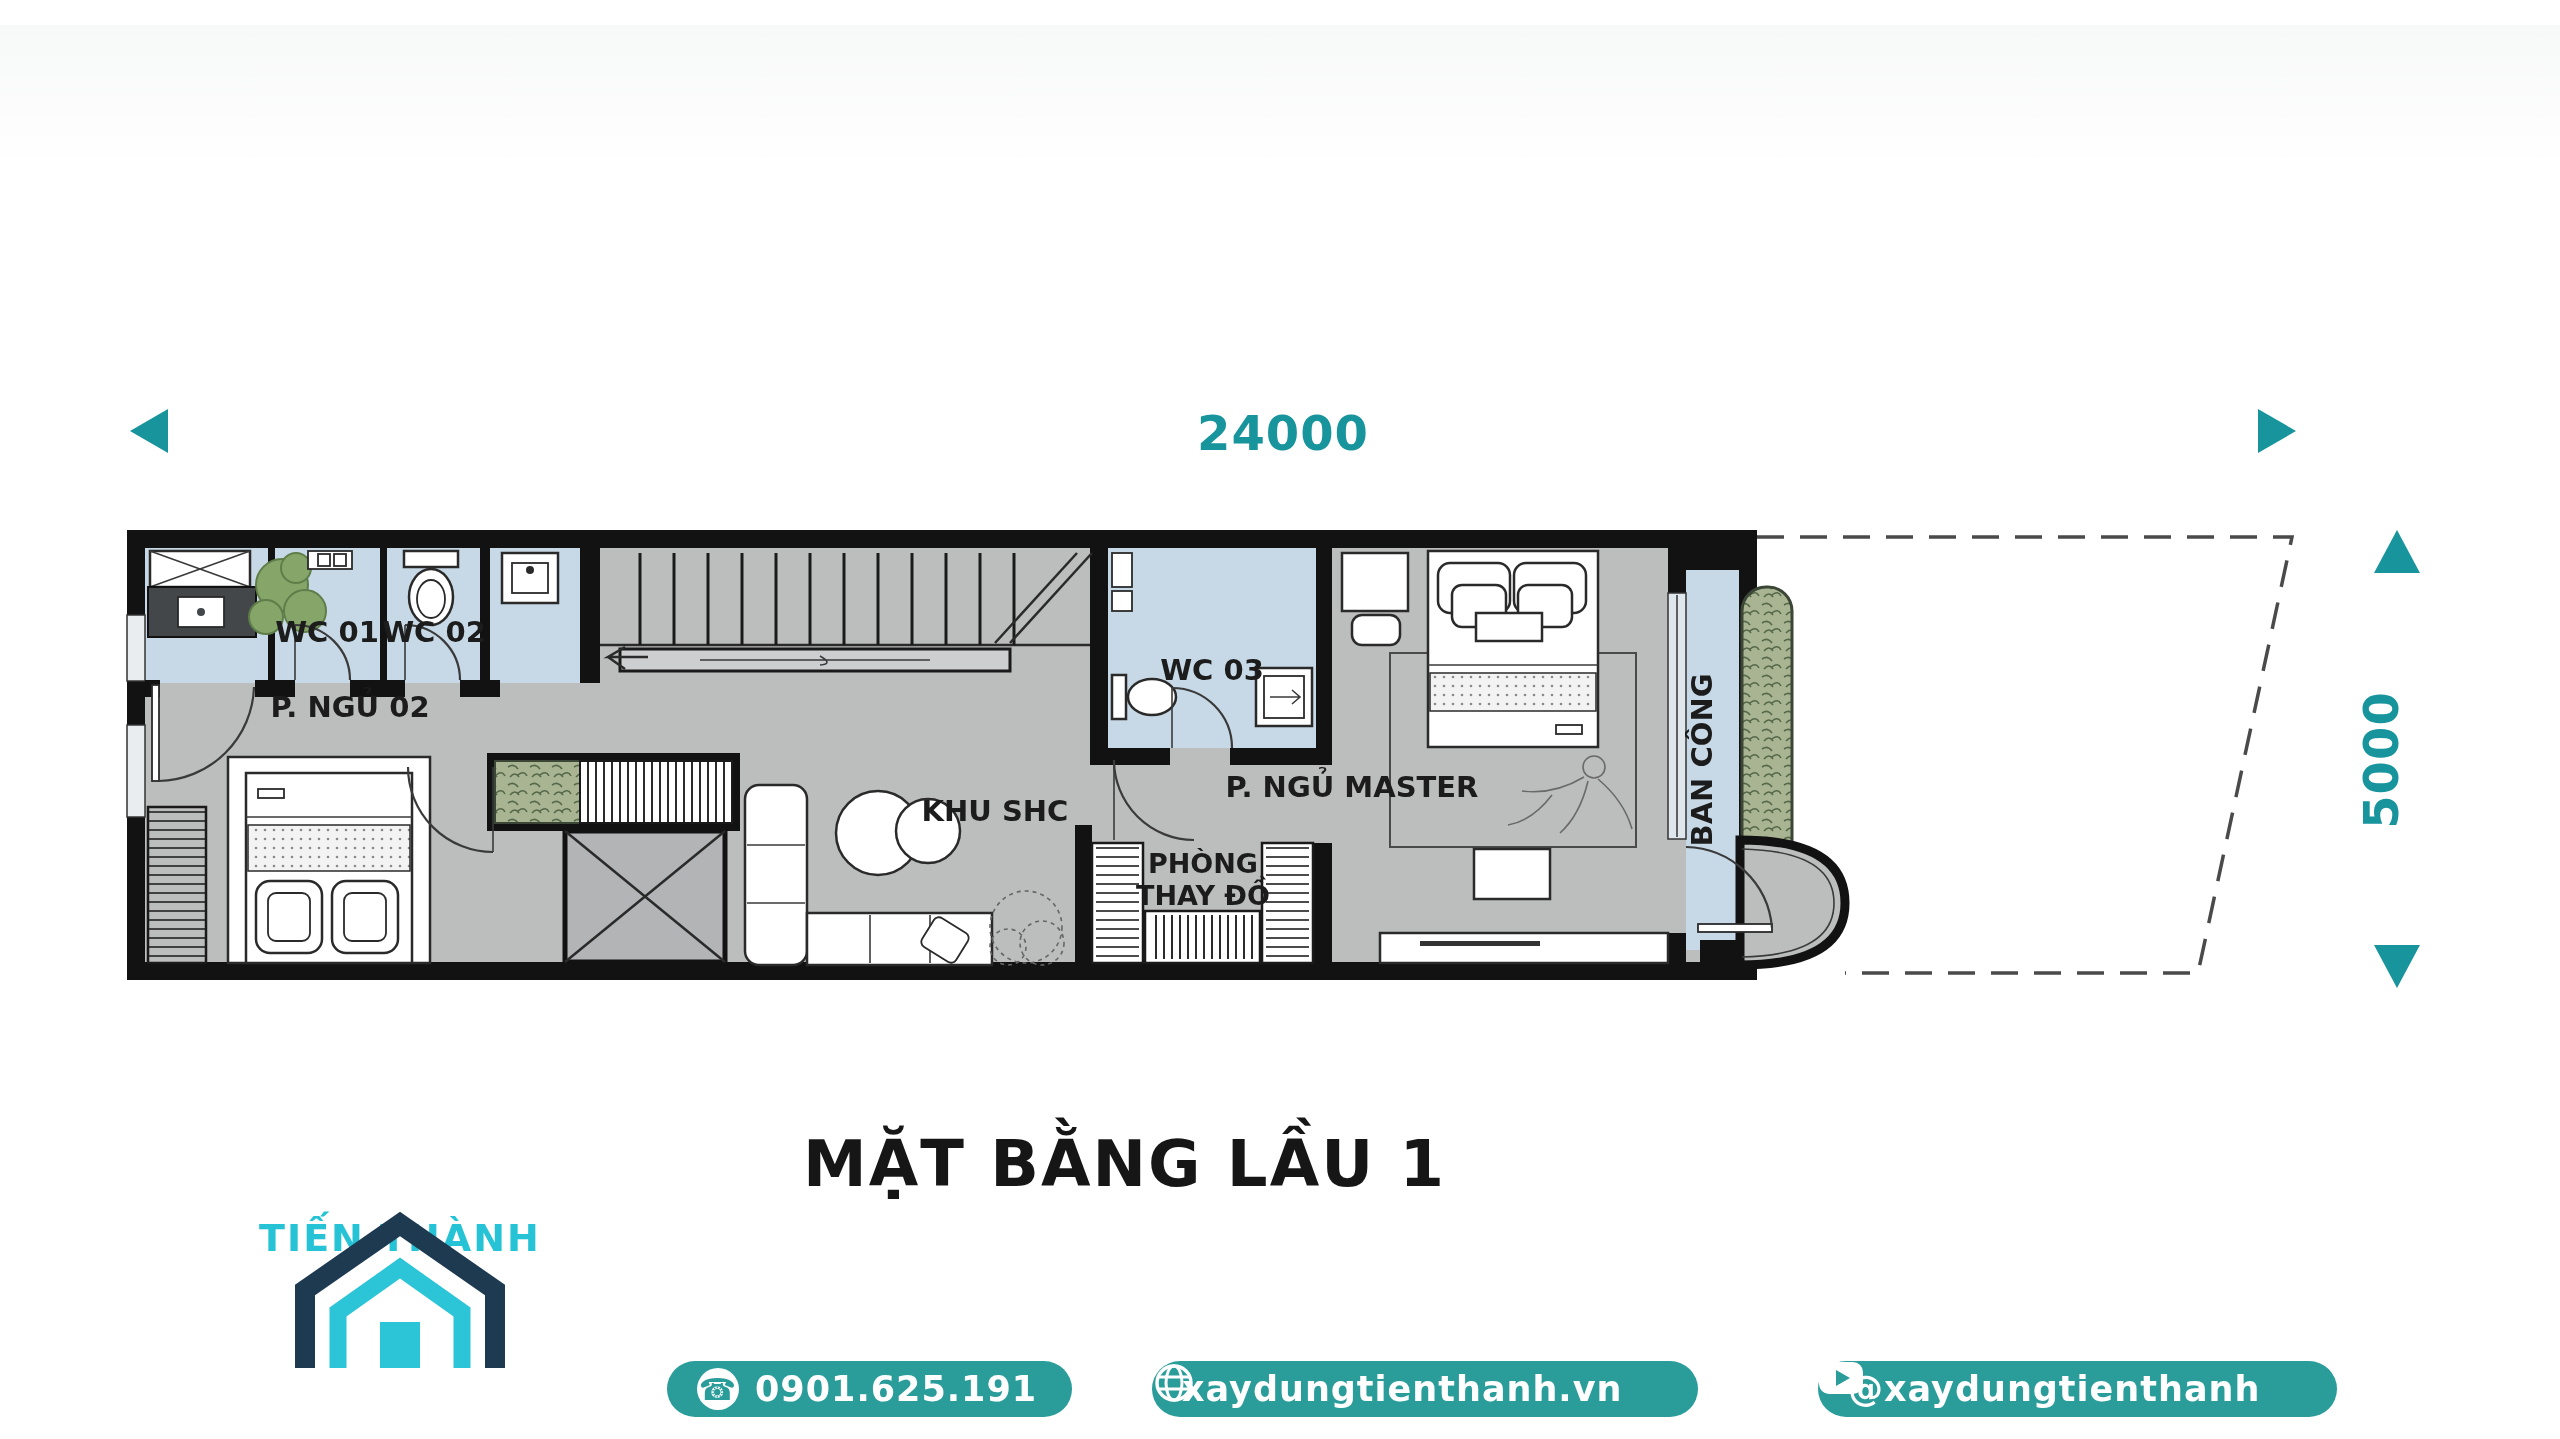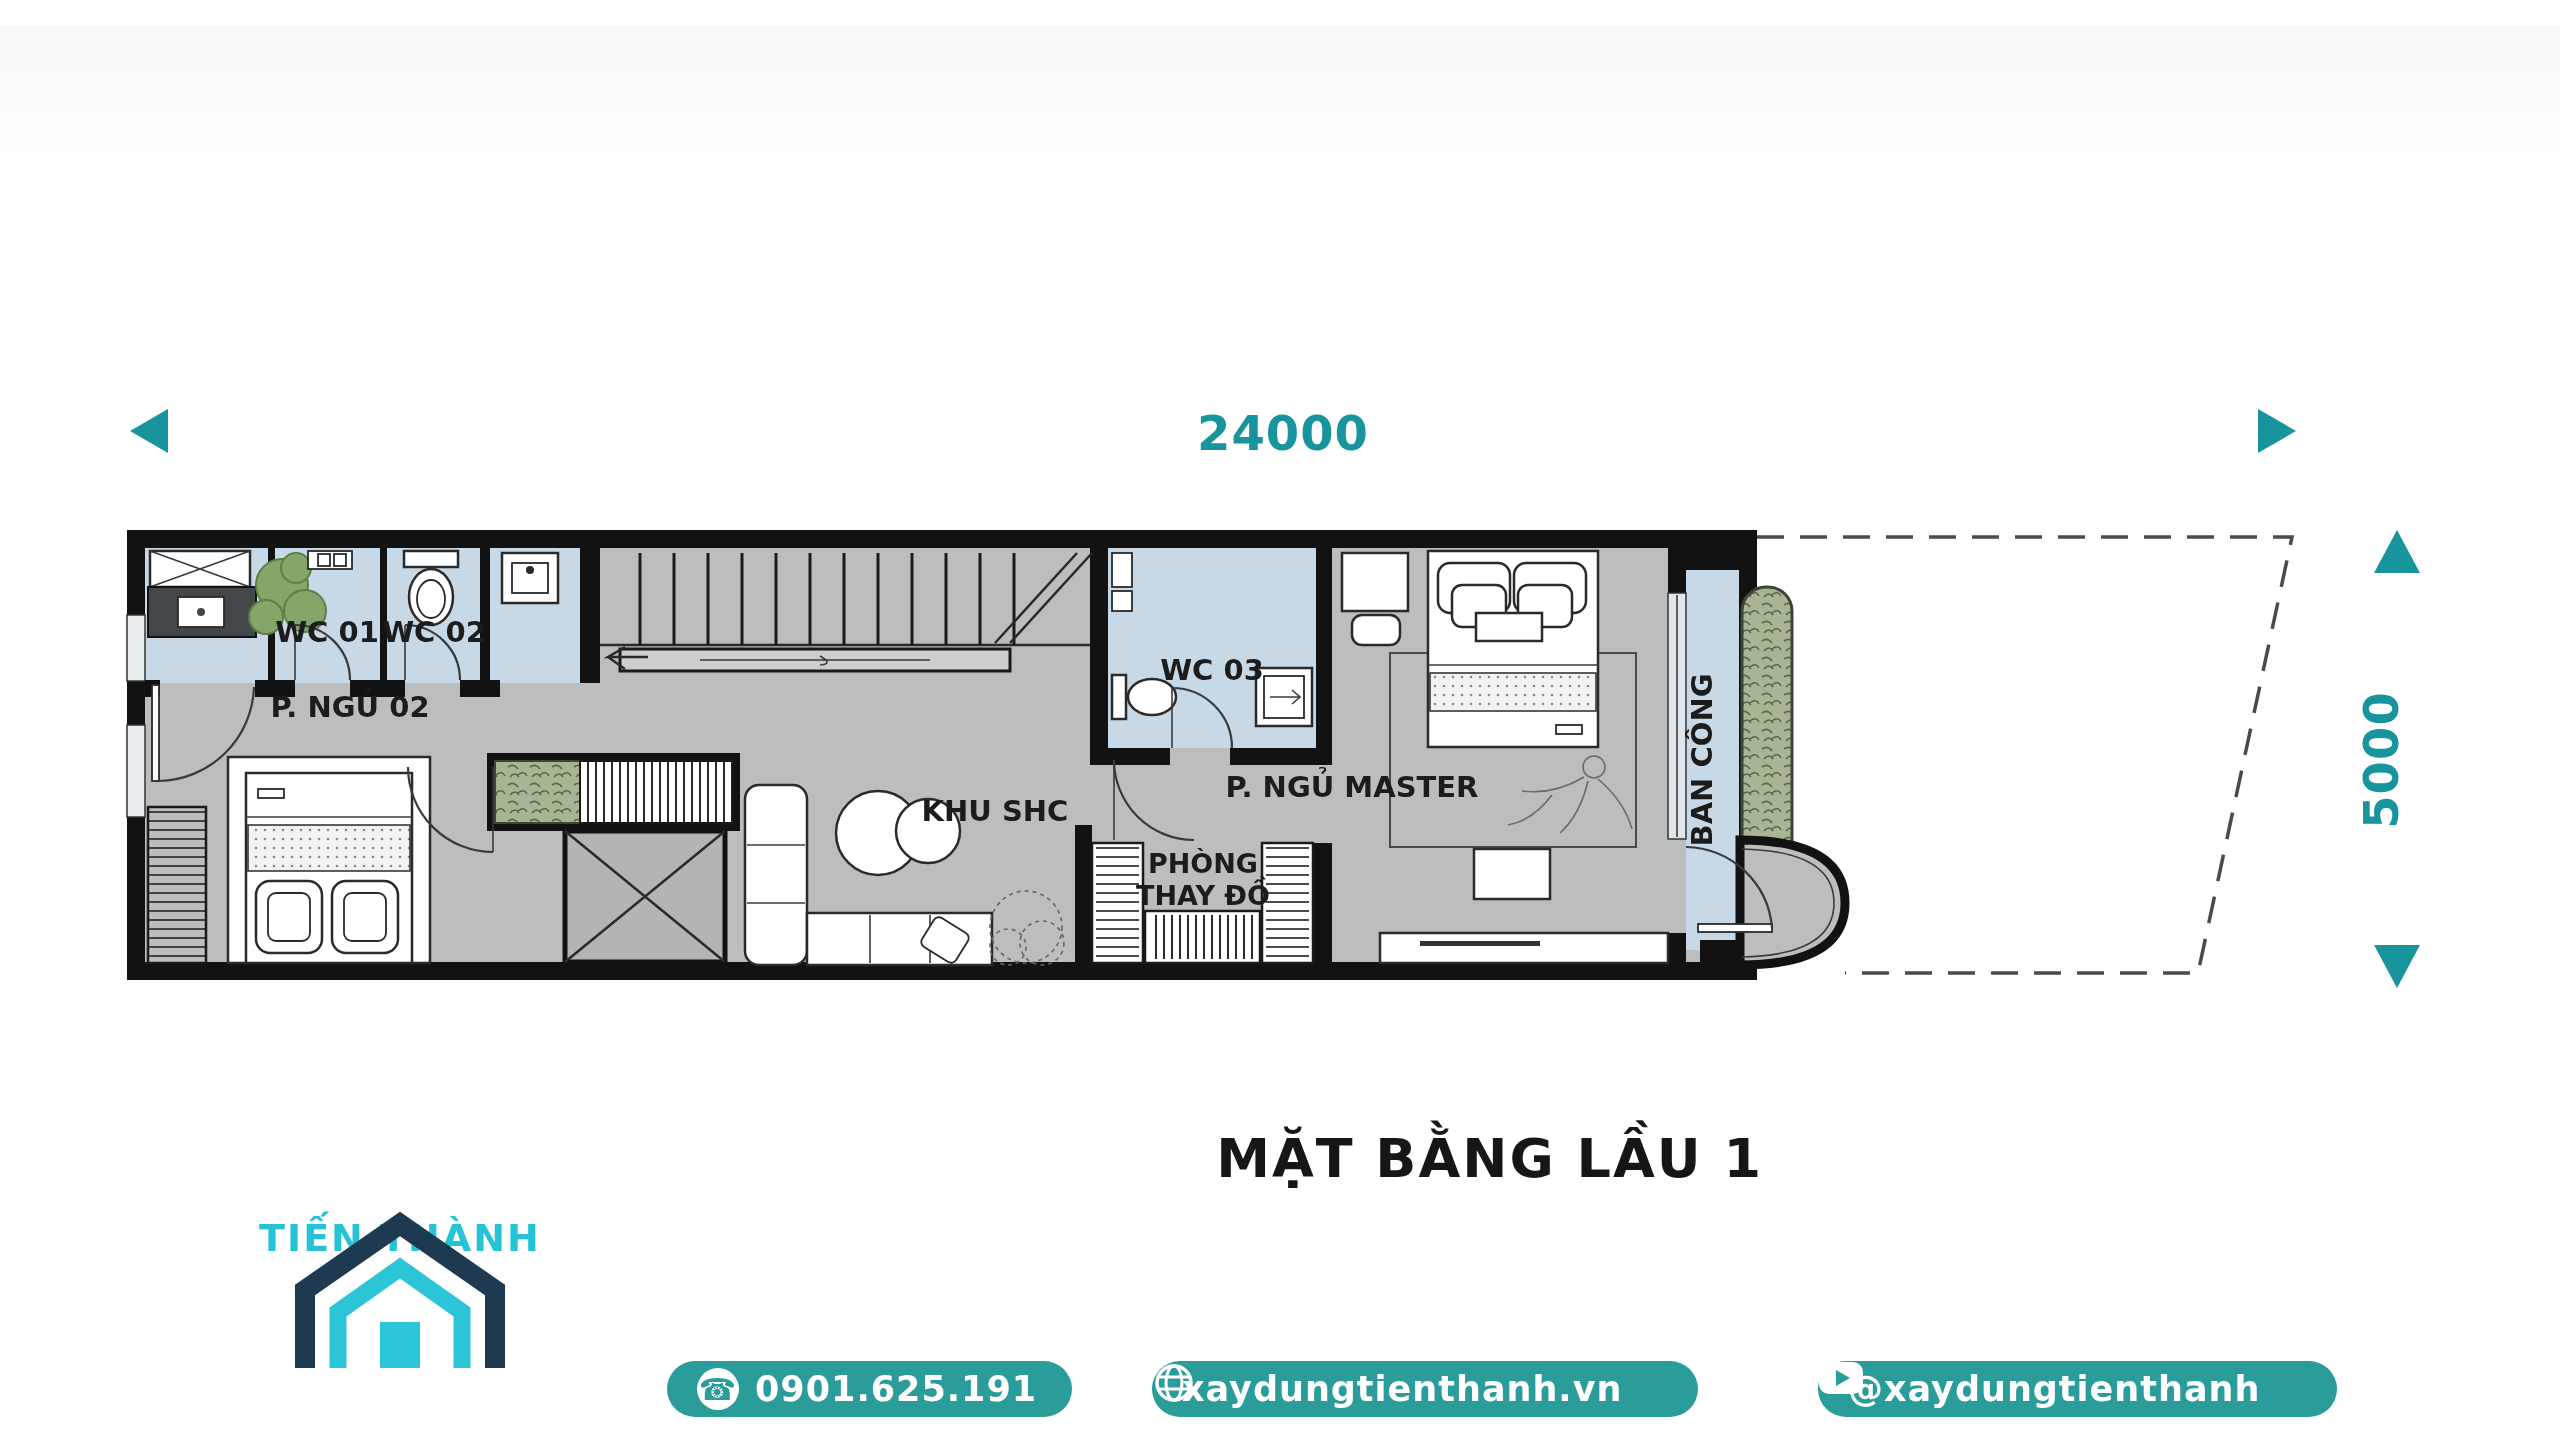--- a/index.html
+++ b/index.html
@@ -12,22 +12,22 @@
   .furn{fill:#ffffff;stroke:#2a2a2a;stroke-width:2.5;}
   .furnthin{fill:#ffffff;stroke:#2a2a2a;stroke-width:1.8;}
   .ln{stroke:#2a2a2a;stroke-width:2.5;fill:none;}
   .thin{stroke:#3a3a3a;stroke-width:1.6;fill:none;}
   .arc{stroke:#3a3a3a;stroke-width:2.2;fill:none;}
   .lbl{font:bold 29px "DejaVu Sans",sans-serif;fill:#1c1c1c;}
   .dim{font:bold 48px "DejaVu Sans",sans-serif;fill:#17949c;letter-spacing:1px;}
   .accent{fill:#17949c;}
   .dash{stroke:#4a4a4a;stroke-width:3.5;fill:none;stroke-dasharray:27 16;}
 
-  .page-title{position:absolute;left:803px;top:1102px;width:960px;text-align:right;
-              font-size:54px;font-weight:bold;color:#161616;letter-spacing:2px;}
+  .page-title{position:absolute;left:803px;top:1102px;width:960px;text-align:left;
+              font-size:64px;font-weight:bold;color:#161616;letter-spacing:2px;}
   .brand{position:absolute;left:250px;top:1185px;width:300px;text-align:center;}
   .brand-name{margin-top:6px;font-size:38px;font-weight:bold;color:#25c3d5;letter-spacing:2px;}
   .pill{position:absolute;top:1336px;height:56px;border-radius:29px;background:#2a9d9b;color:#ffffff;
         display:flex;align-items:center;gap:16px;padding:0 30px;font-size:35px;font-weight:bold;letter-spacing:1px;}
   .pill .badge{width:42px;height:42px;border-radius:50%;background:#ffffff;color:#2a9d9b;
                display:flex;align-items:center;justify-content:center;font-size:30px;flex:0 0 auto;}
 </style>
 </head>
 <body>
 

